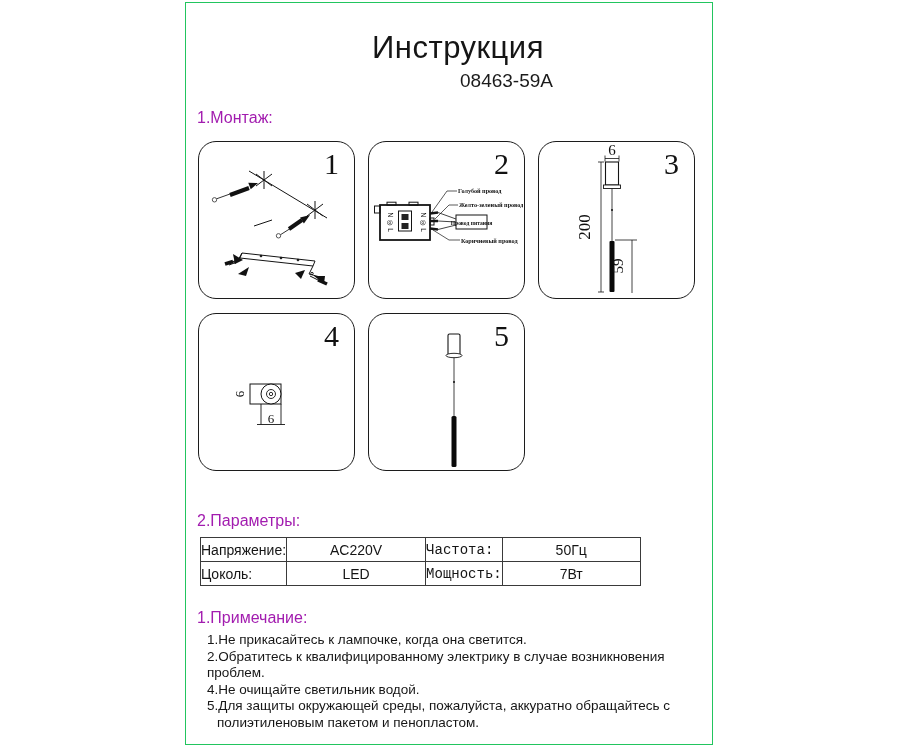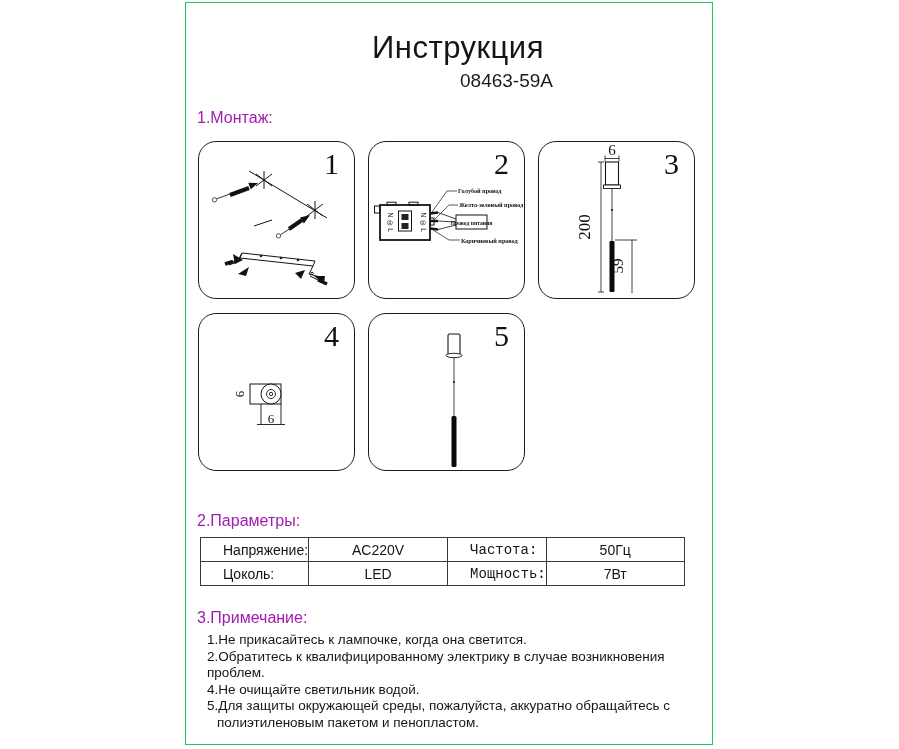--- a/index.html
+++ b/index.html
@@ -14,21 +14,21 @@
   .panel{position:absolute;width:157px;height:158px;border:1.5px solid #1c1c1c;border-radius:18px;background:#fff;box-sizing:border-box;}
   .p1{left:12px;top:138px;}
   .p2{left:182px;top:138px;}
   .p3{left:352px;top:138px;}
   .p4{left:12px;top:310px;}
   .p5{left:182px;top:310px;}
   .pnum{position:absolute;top:5px;right:15px;font-family:"Liberation Serif",serif;font-size:30px;color:#111;}
   .panel svg{position:absolute;left:0;top:0;}
   .params-table{position:absolute;left:14px;top:534px;border-collapse:collapse;table-layout:fixed;}
   .params-table td{border:1px solid #3a3a3a;height:24px;padding:0;font-size:14px;color:#151515;box-sizing:border-box;}
-  .params-table td.lab{padding-left:22px;text-align:left;}
+  .params-table td.lab{padding-left:0;text-align:left;}
   .params-table td.val{text-align:center;}
   .c1{width:79px;} .c2{width:139px;} .c3{width:76px;font-family:Liberation Mono, monospace;} .c4{width:138px;}
   .notes{position:absolute;left:21px;top:629px;width:490px;font-size:13.5px;line-height:16.6px;color:#161616;}
   .notes .cont{padding-left:10px;}
   svg text{fill:#111;}
   .dimtext{font-family:"Liberation Serif",serif;}
   .wiretext{font-family:"Liberation Serif",serif;font-weight:600;}
 </style>
 </head>
 <body>
@@ -194,21 +194,21 @@
     </tr>
     <tr>
       <td class="lab c1">Цоколь:</td>
       <td class="val c2">LED</td>
       <td class="lab c3">Мощность:</td>
       <td class="val c4">7Вт</td>
     </tr>
   </tbody>
     </table>
 
-  <div class="sec-heading h-notes">3.Примечание:</div>
+  <div class="sec-heading h-notes">1.Примечание:</div>
 
   <div class="notes">
     <div>1.Не прикасайтесь к лампочке, когда она светится.</div>
     <div>2.Обратитесь к квалифицированному электрику в случае возникновения проблем.</div>
     <div>4.Не очищайте светильник водой.</div>
     <div>5.Для защиты окружающей среды, пожалуйста, аккуратно обращайтесь с</div>
     <div class="cont">полиэтиленовым пакетом и пенопластом.</div>
   </div>
 
 </div>

